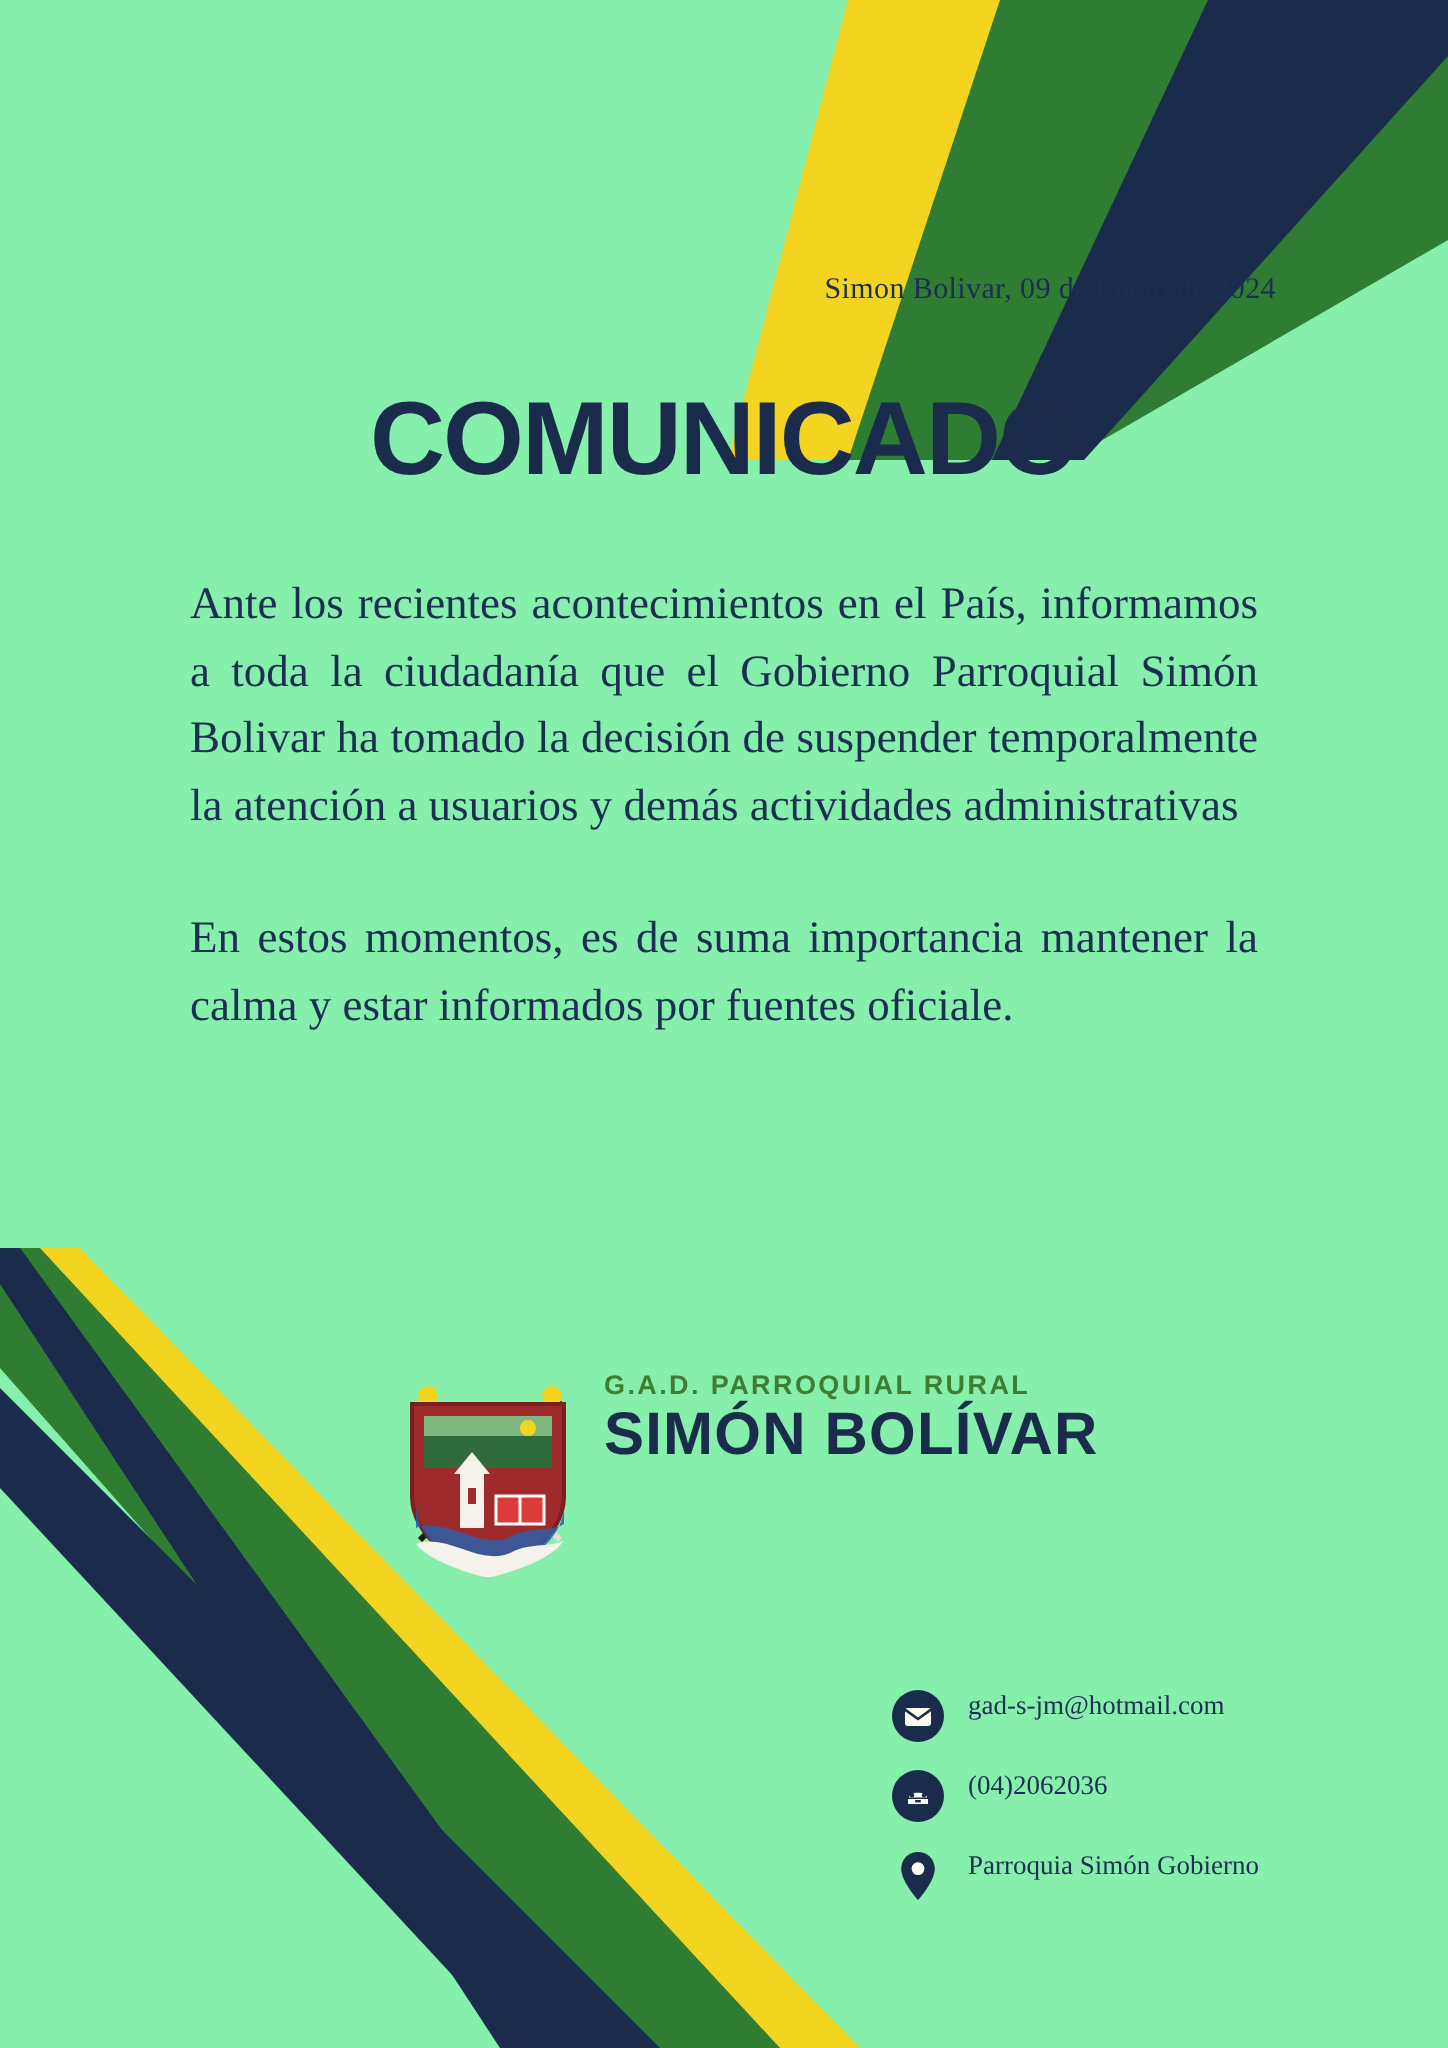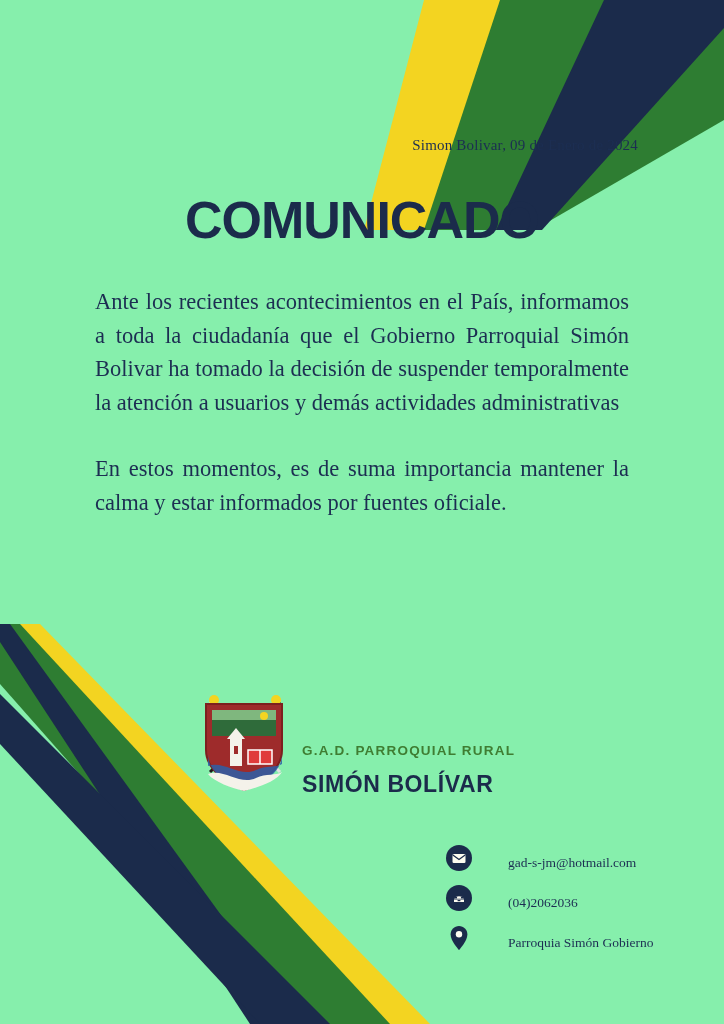--- a/index.html
+++ b/index.html
@@ -77,21 +77,21 @@
   .body-text p.para2 { margin-top: 33px; }
 
   
   .logo-wrap {
     position: absolute;
     left: 196px;
     top: 686px;
     width: 290px;
     height: 110px;
     display: flex;
-    align-items: flex-end;
+    align-items: flex-start;
   }
   .shield {
     position: relative;
     width: 96px;
     height: 108px;
     flex: 0 0 auto;
   }
   .logo-text {
     margin-left: 10px;
     line-height: 1;
@@ -100,39 +100,38 @@
     font-family: "Liberation Sans", sans-serif;
     font-weight: bold;
     font-size: 13.5px;
     letter-spacing: 1.2px;
     color: #3f7d32;
     white-space: nowrap;
   }
   .logo-line2 {
     font-family: "Liberation Sans", sans-serif;
     font-weight: bold;
-    font-size: 23px;
+    font-size: 30px;
     letter-spacing: 0.6px;
     color: #1b2b4b;
-    margin-top: 16px;
+    margin-top: 3px;
     white-space: nowrap;
   }
 
   
   .contacts {
     position: absolute;
     left: 446px;
     top: 845px;
     width: 240px;
   }
   .contact-row {
     display: flex;
-    align-items: flex-end;
+    align-items: flex-start;
     margin-bottom: 14px;
-    gap: 24px;
   }
   .contact-icon {
     width: 26px;
     height: 26px;
     flex: 0 0 auto;
     margin-right: 12px;
     display: flex;
     align-items: center;
     justify-content: center;
   }

